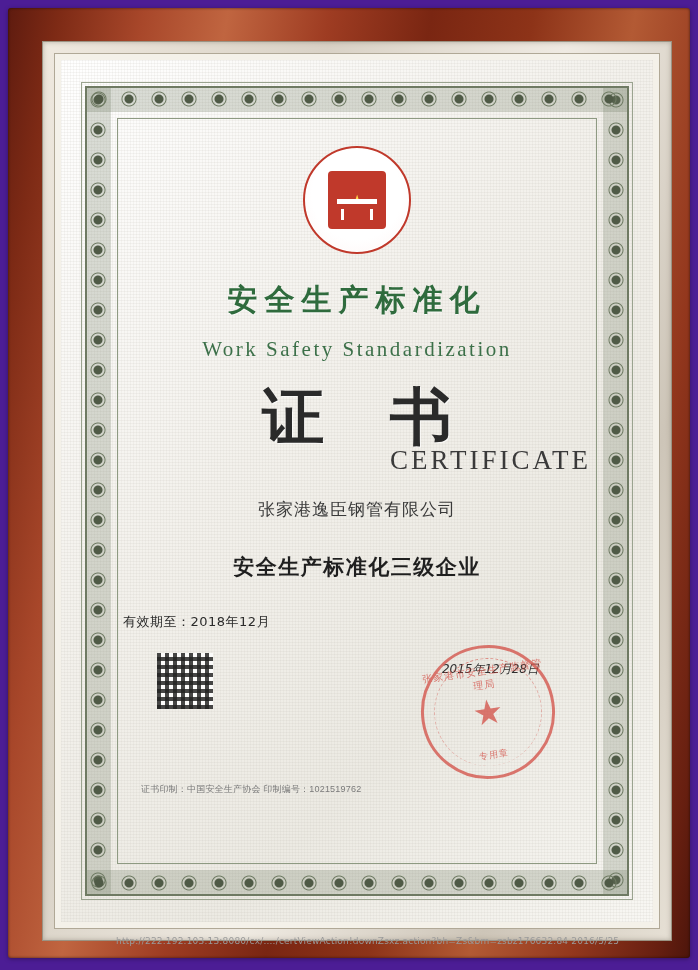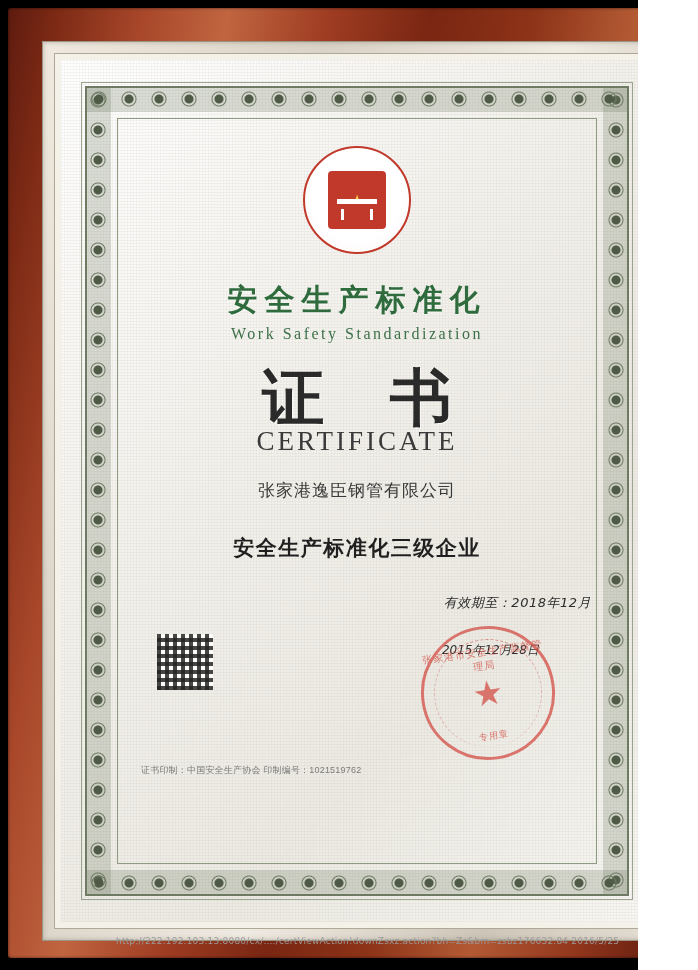--- a/index.html
+++ b/index.html
@@ -10,23 +10,23 @@
   body {
     width: 698px;
     height: 970px;
     font-family: "Liberation Sans", sans-serif;
     overflow: hidden;
   }
 
   
   .page {
     position: relative;
-    width: 638px;
+    width: 698px;
     height: 970px;
-    background: #000000;
+    background: #4c1d95;
     overflow: hidden;
   }
 
   
   .scan-text {
     position: absolute;
     font-size: 8px;
     color: #8c8c8c;
     font-family: "DejaVu Sans", sans-serif;
     white-space: nowrap;
@@ -218,23 +218,23 @@
   .title-cn {
     margin-top: 26px;
     font-family: "DejaVu Sans", sans-serif;
     font-size: 30px;
     font-weight: bold;
     letter-spacing: 7px;
     color: #2f6b3d;
     text-shadow: 0 1px 0 rgba(255,255,255,.8);
   }
   .title-en {
-    margin-top: 4px;
+    margin-top: 16px;
     font-family: "Liberation Serif", serif;
-    font-size: 16px;
+    font-size: 21px;
     letter-spacing: 2.5px;
     color: #3c7049;
   }
 
   .cert-cn {
     margin-top: 22px;
     font-family: "DejaVu Sans", sans-serif;
     font-size: 62px;
     font-weight: bold;
     letter-spacing: 22px;
@@ -242,20 +242,21 @@
     color: #2a2a2a;
     line-height: 1.05;
     text-shadow: 1px 1px 0 rgba(255,255,255,.7);
   }
   .cert-en {
     margin-top: -4px;
     font-family: "Liberation Serif", serif;
     font-size: 27px;
     letter-spacing: 3px;
     color: #3a3a3a;
+    text-align: right;
   }
 
   .cert-no {
     margin-top: 6px;
     font-size: 11px;
     color: #6d6d6d;
     letter-spacing: .5px;
   }
 
   .company {
@@ -276,26 +277,25 @@
   .grade-sub {
     margin-top: 8px;
     font-family: "DejaVu Sans", sans-serif;
     font-size: 15px;
     color: #333333;
     letter-spacing: 1px;
   }
 
   .validity {
     margin-top: 32px;
-    text-align: right;
+    text-align: left;
     font-family: "DejaVu Sans", sans-serif;
     font-size: 13px;
     color: #2b2b2b;
     letter-spacing: .5px;
-    font-style: italic;
   }
 
   
   .mid-row {
     position: relative;
     height: 132px;
     margin-top: 14px;
   }
   .qr {
     position: absolute;

